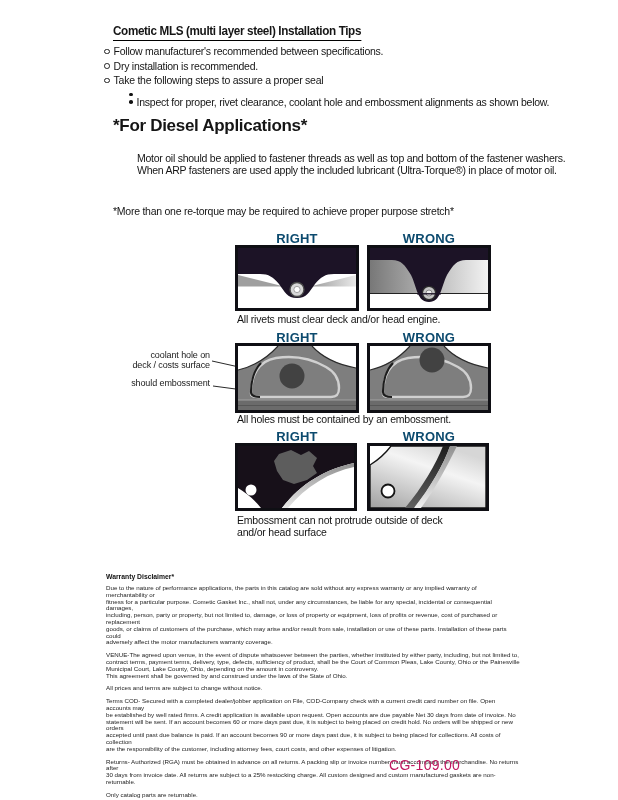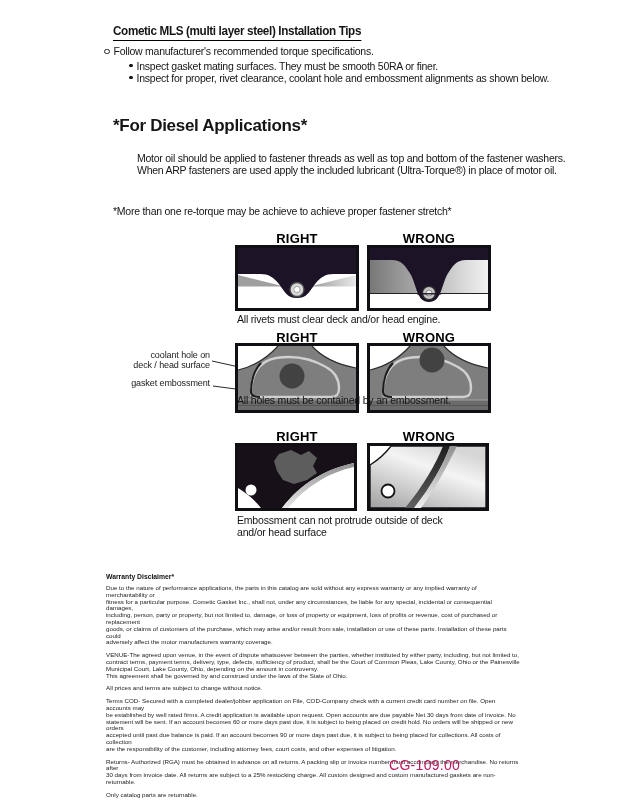--- a/index.html
+++ b/index.html
@@ -21,32 +21,32 @@
             margin:3px 4px 0 0;flex:none;}
 
   .diesel-h{position:absolute;left:113px;top:116px;font-size:17px;font-weight:bold;
             letter-spacing:-0.3px;white-space:nowrap;}
   .para{position:absolute;left:113px;font-size:10.5px;line-height:12px;
         letter-spacing:-0.25px;white-space:pre-line;}
   .p1{top:152px;margin-left:24px;} .p2{top:164px;} .p3{top:205px;}
 
   
   .dlabel{position:absolute;width:124px;text-align:center;font-size:13px;font-weight:600;
-          letter-spacing:0.2px;color:#000000;white-space:nowrap;}
+          letter-spacing:0.2px;color:#0c4a6e;white-space:nowrap;}
   .dbox{position:absolute;border:3px solid #0f0f14;background:#fff;line-height:0;}
   .dbox svg{display:block;}
   .caption{position:absolute;left:237px;font-size:10.5px;line-height:11.5px;
            letter-spacing:-0.2px;white-space:pre-line;color:#141414;}
 
   .lab-r1{left:235px;top:231px;} .lab-w1{left:367px;top:231px;}
   .box-r1{left:235px;top:245px;} .box-w1{left:367px;top:245px;}
   .cap-1{top:314px;}
   .lab-r2{left:235px;top:330px;} .lab-w2{left:367px;top:330px;}
   .box-r2{left:235px;top:343px;} .box-w2{left:367px;top:343px;}
-  .cap-2{top:395px;}
+  .cap-2{top:414px;}
   .lab-r3{left:235px;top:429px;} .lab-w3{left:367px;top:429px;}
   .box-r3{left:235px;top:443px;} .box-w3{left:367px;top:443px;}
   .cap-3{top:515px;}
 
   .callout{position:absolute;right:408px;text-align:right;font-size:9px;line-height:9.5px;
            letter-spacing:-0.1px;white-space:pre-line;color:#1a1a1a;}
   .co-1{top:351px;} .co-2{top:379px;}
   .callout-lines{position:absolute;left:211px;top:353px;}
 
   
@@ -61,38 +61,45 @@
 </head>
 <body>
 
 <div class="page">
 
   <div class="title">Cometic MLS (multi layer steel) Installation Tips</div>
 
   <div class="tips">
     <div class="tip-line">
       <span class="bullet-o"></span>
-      <span>Follow manufacturer's recommended torque specifications.</span>
+      <span>Follow manufacturer's recommended between specifications.</span>
+    </div>
+    <div class="tip-line">
+      <span class="bullet-o"></span>
+      <span>Dry installation is recommended.</span>
+    </div>
+    <div class="tip-line">
+      <span class="bullet-o"></span>
+      <span>Take the following steps to assure a proper seal</span>
     </div>
     <div class="sub-tips">
       <div class="sub-line">
         <span class="bullet-f"></span>
-        <span>Inspect gasket mating surfaces.  They must be smooth 50RA or finer.</span>
       </div>
       <div class="sub-line">
         <span class="bullet-f"></span>
         <span>Inspect for proper, rivet clearance, coolant hole and embossment alignments as shown below.</span>
       </div>
     </div>
   </div>
 
   <div class="diesel-h">*For Diesel Applications*</div>
   <div class="para p1">Motor oil should be applied to fastener threads as well as top and bottom of the fastener washers.
 When ARP fasteners are used apply the included lubricant (Ultra-Torque®) in place of motor oil.</div>
-  <div class="para p3">*More than one re-torque may be achieve to achieve proper fastener stretch*</div>
+  <div class="para p3">*More than one re-torque may be required to achieve proper purpose stretch*</div>
 
   <div class="dlabel lab-r1">RIGHT</div>
   <div class="dlabel lab-w1">WRONG</div>
 
   <div class="dbox box-r1">
     <svg width="118" height="60" viewBox="0 0 118 60">
       <defs>
         <linearGradient id="g1" x1="0" y1="0" x2="1" y2="0">
           <stop offset="0" stop-color="#9a9a9a"></stop>
             <stop offset="1" stop-color="#e9e9e9"></stop>
@@ -125,22 +132,22 @@
       <line x1="47" y1="45.8" x2="71" y2="45.8" stroke="#1c1326" stroke-width="1.4"></line>
     </svg>
   </div>
 
   <div class="caption cap-1">All rivets must clear deck and/or head engine.</div>
 
   <div class="dlabel lab-r2">RIGHT</div>
   <div class="dlabel lab-w2">WRONG</div>
 
   <div class="callout co-1">coolant hole on
-deck / head surface</div>
-  <div class="callout co-2">gasket embossment</div>
+deck / costs surface</div>
+  <div class="callout co-2">should embossment</div>
   <svg class="callout-lines" width="86" height="44" viewBox="0 0 86 44">
     <line x1="1" y1="8" x2="82" y2="26" stroke="#2a2a2a" stroke-width="1"></line>
     <line x1="2" y1="33" x2="51" y2="39.5" stroke="#2a2a2a" stroke-width="1"></line>
   </svg>
 
   <div class="dbox box-r2">
     <svg width="118" height="64" viewBox="0 0 118 64">
       <rect width="118" height="64" fill="#7e7e7e"></rect>
       <rect y="54" width="118" height="10" fill="#6b6b6b"></rect>
       <line x1="0" y1="54" x2="118" y2="54" stroke="#a2a2a2" stroke-width="1.2"></line>

